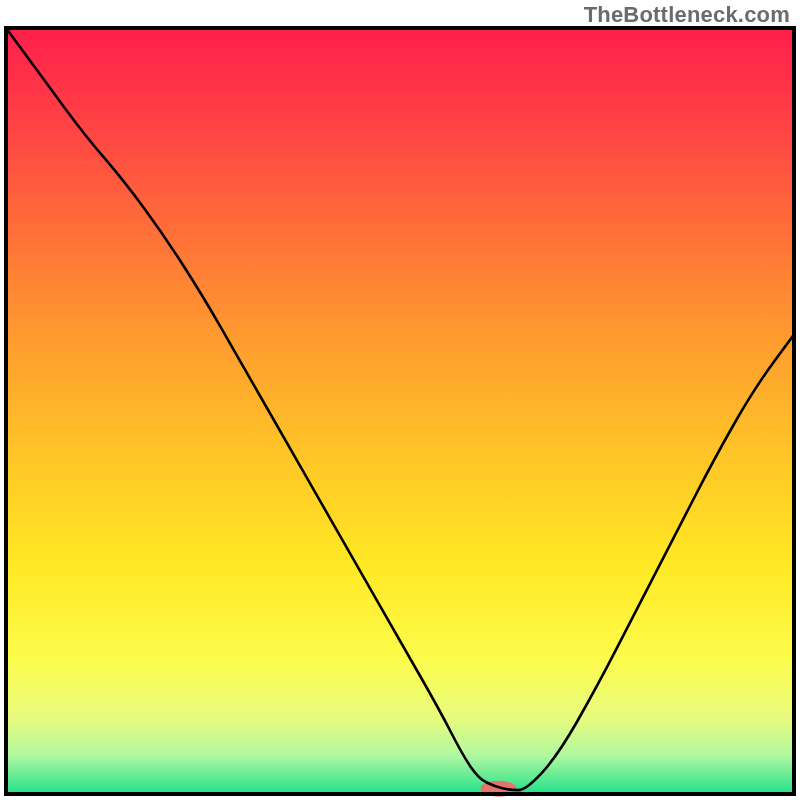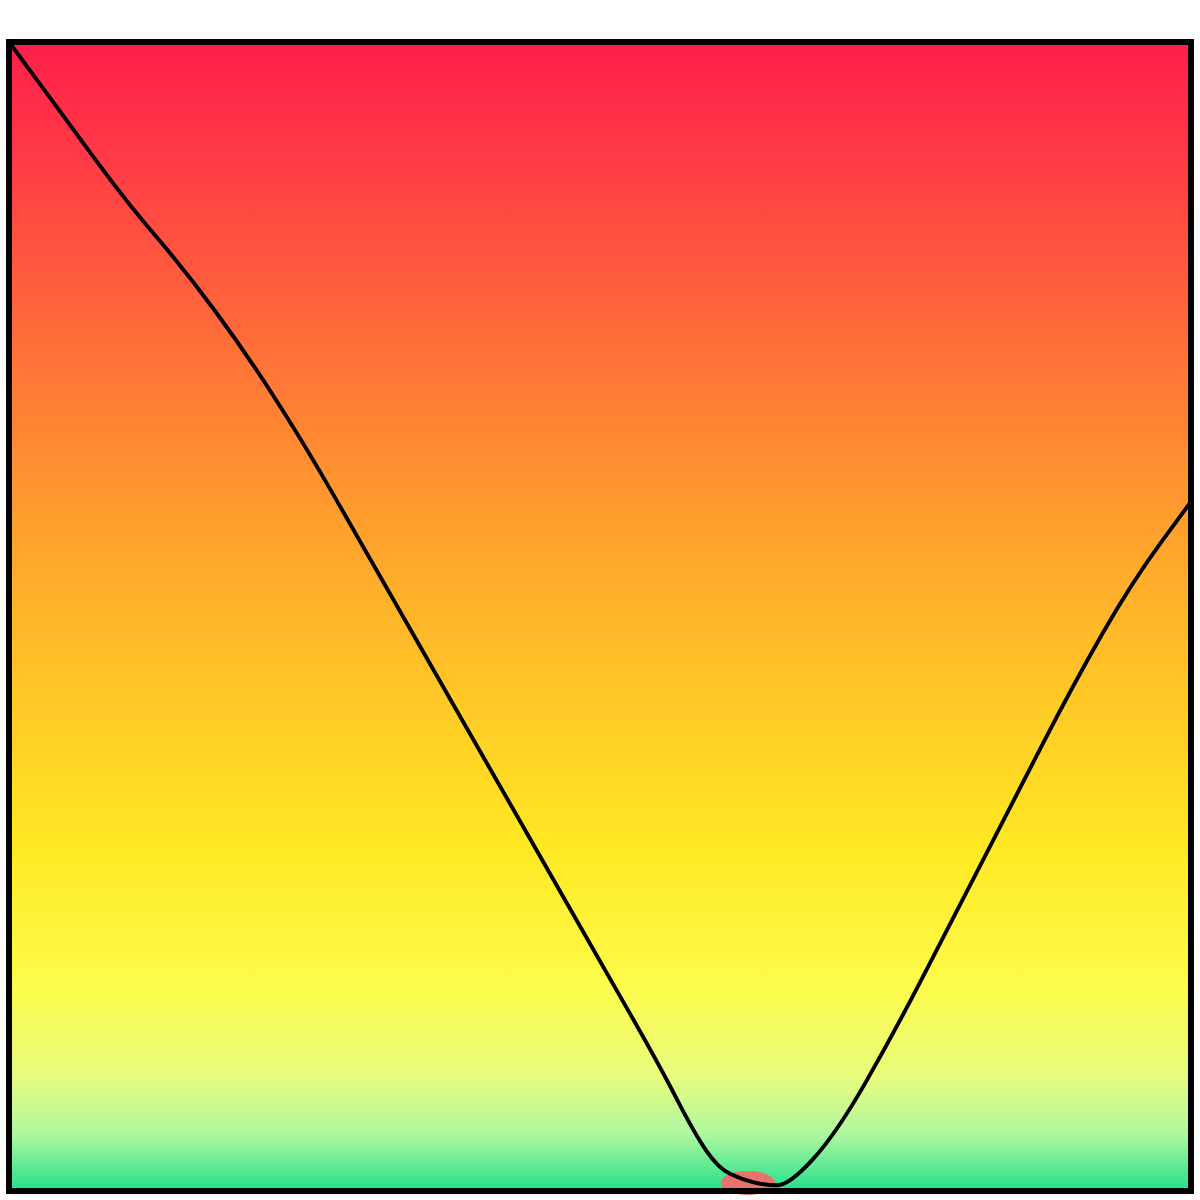--- a/index.html
+++ b/index.html
@@ -48,13 +48,14 @@
           <stop offset="90%" stop-color="#e8fb7d"></stop>
           <stop offset="95%" stop-color="#b0f8a0"></stop>
           <stop offset="100%" stop-color="#22e08a"></stop>
         </linearGradient>
       </defs>
       <rect x="6" y="28" width="788" height="766" fill="url(#bg-grad)"></rect>
       <ellipse cx="498.5" cy="788.638" rx="18" ry="8" fill="#e8736c"></ellipse>
       <path d="M 6 28 Q 6 28 25.700000000000003 54.80999999999998 Q 45.400000000000006 81.61999999999996 65.10000000000001 108.42999999999998 Q 84.80000000000001 135.24 104.5 158.21999999999997 Q 124.19999999999999 181.19999999999996 143.9 208.01 Q 163.60000000000002 234.82000000000002 183.3 265.46 Q 203 296.09999999999997 222.7 330.56999999999994 Q 242.39999999999998 365.03999999999996 262.09999999999997 399.51 Q 281.79999999999995 433.98 301.5 468.45000000000005 Q 321.20000000000005 502.92 340.90000000000003 537.39 Q 360.6 571.86 380.3 606.33 Q 400 640.8000000000001 419.70000000000005 675.27 Q 439.40000000000003 709.74 451.22 732.72 Q 463.03999999999996 755.6999999999999 470.91999999999996 767.1899999999999 Q 478.79999999999995 778.68 486.67999999999995 782.51 Q 494.56 786.34 502.44 788.255 Q 510.32 790.17 518.2 790.17 Q 526.08 790.17 541.8399999999999 772.935 Q 557.5999999999999 755.6999999999999 577.3 721.23 Q 597 686.76 616.7 648.46 Q 636.4000000000001 610.16 656.1 571.8599999999999 Q 675.8 533.56 695.5 495.26 Q 715.2 456.96000000000004 734.9 422.49 Q 754.5999999999999 388.02 774.3 361.21000000000004 T 794 334.40000000000003 " fill="none" stroke="#000000" stroke-width="2.6" stroke-linecap="round" stroke-linejoin="round"></path>
       <rect x="6" y="28" width="788" height="766" fill="none" stroke="#000000" stroke-width="4"></rect>
     </svg>
+  <div class="watermark">TheBottleneck.com</div>
 </div>
 
 </body></html>

